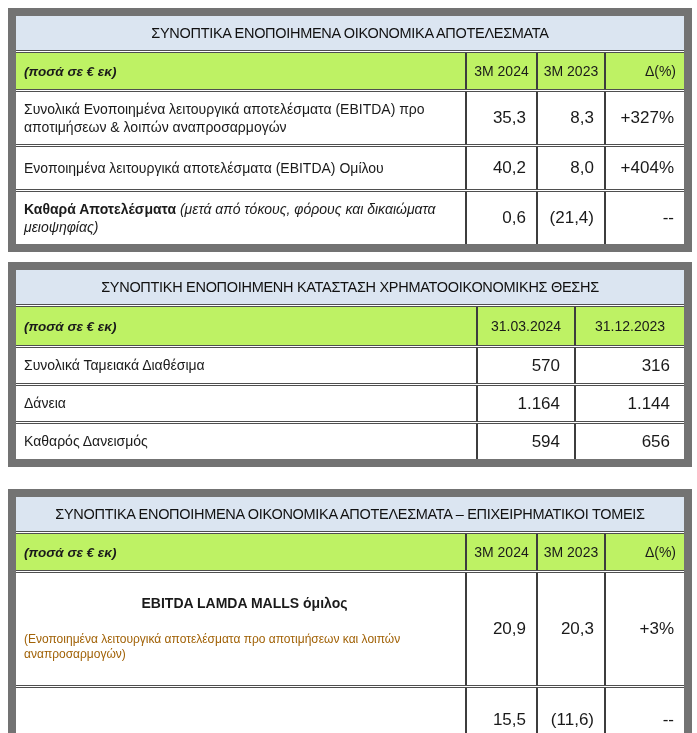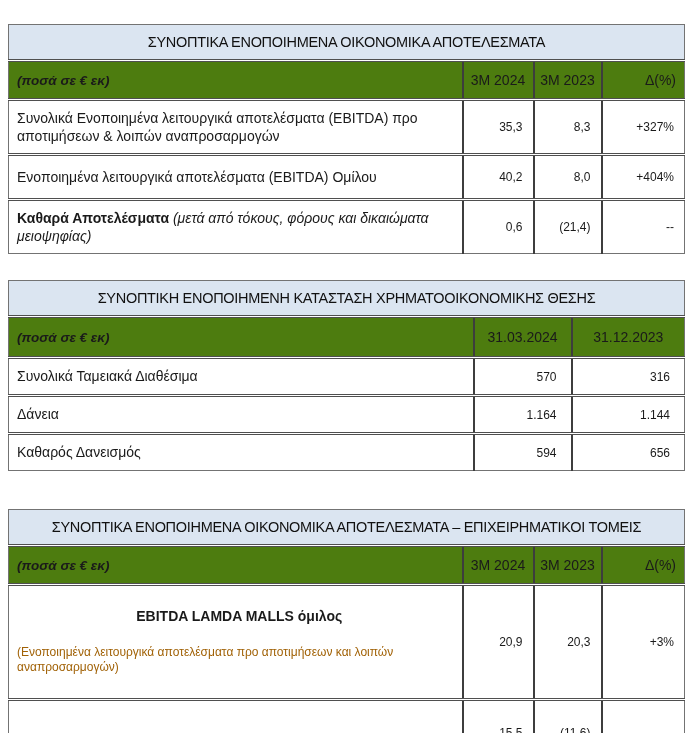--- a/index.html
+++ b/index.html
@@ -7,23 +7,22 @@
     width:697px;height:733px;
     font-family:"Liberation Sans","DejaVu Sans",sans-serif;
     color:#1a1a1a;
     -webkit-font-smoothing:antialiased;
   }
   .page{padding:8px 0 0 8px;}
   table.tbl{
     border-collapse:collapse;
     table-layout:fixed;
     width:576px;
-    border:1px solid #737373;
+    border:8px solid #737373;
     background:#ffffff;
-    margin-top:16px;
   }
   .tbl td{
     border-top:3px double #4f4f4f;
     border-left:2px solid #3d3d3d;
     padding:4px 8px;
     vertical-align:middle;
     overflow:hidden;
   }
   .tbl tr td:first-child{border-left:none;}
   .tbl tr.title-row td{border-top:none;}
@@ -31,40 +30,40 @@
   td.title{
     background:#dbe5f1;
     text-align:center;
     font-size:14.5px;
     letter-spacing:-0.3px;
     color:#111111;
     height:26px;
     white-space:nowrap;
   }
   
-  tr.head-row td{background:#4d7c0f;}
+  tr.head-row td{background:#bef264;}
   td.unit{
     font-weight:bold;font-style:italic;
     font-size:13.5px;
     height:28px;
   }
   td.ch{
     font-size:14px;text-align:center;
     white-space:nowrap;
     padding:4px 2px;
   }
   td.ch.right{text-align:right;padding-right:8px;}
   
   td.lbl{
     font-size:14px;
     white-space:pre-line;
     line-height:1.3;
   }
   td.num{
-    font-size:12px;
+    font-size:17px;
     text-align:right;
     padding-right:10px;
     white-space:nowrap;
   }
   .t2 td.num{padding-right:14px;}
   .b{font-weight:bold;}
   .i{font-style:italic;}
   .lead{font-weight:bold;font-size:14px;padding-left:8px;line-height:1.25;text-align:center;}
   .sub{font-size:12px;line-height:1.3;white-space:pre-line;color:#a16207;margin-top:1px;}
   sup.supref{font-size:10px;margin-left:3px;}

